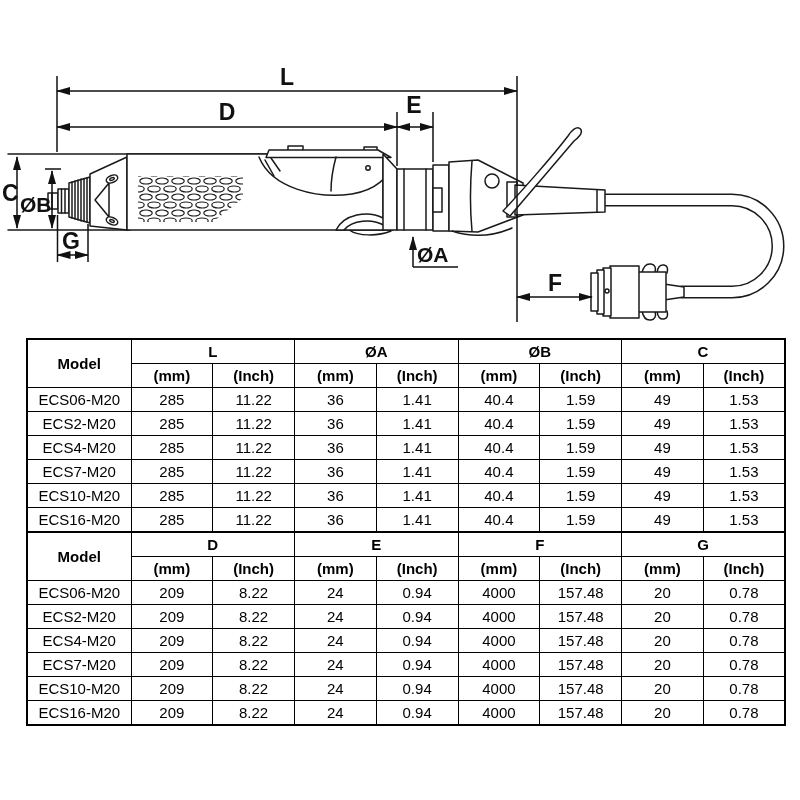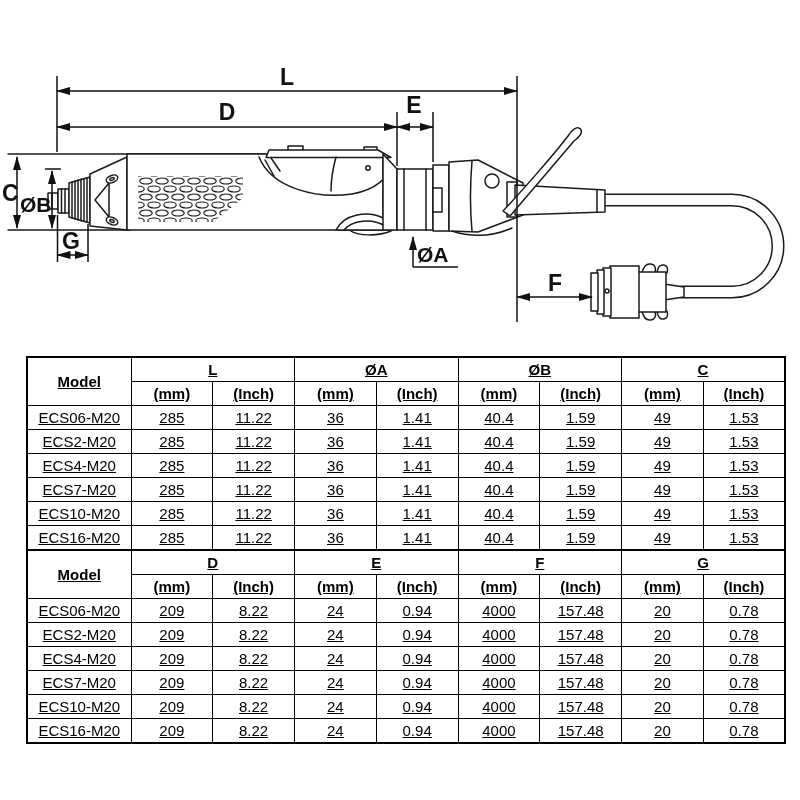--- a/index.html
+++ b/index.html
@@ -1,21 +1,21 @@
 <!DOCTYPE html>
 <html><head>
 <meta charset="utf-8">
 <style>
   html,body{margin:0;padding:0;background:#fff;}
   body{width:800px;height:800px;overflow:hidden;font-family:"Liberation Sans",sans-serif;color:#000;}
   .page{position:relative;width:800px;height:800px;background:#fff;}
   svg.diagram{display:block;}
   .dim-label{font-family:"Liberation Sans",sans-serif;font-weight:bold;font-size:23px;fill:#111;}
   .dim-label.small{font-size:21px;}
-  .tables{margin:18px 0 0 26px;width:632px;text-decoration:underline;}
+  .tables{margin:0 0 0 26px;width:632px;}
   table.spec{border-collapse:collapse;table-layout:fixed;width:758px;border:2px solid #000;}
   table.spec + table.spec{margin-top:-2px;}
   table.spec th,table.spec td{border:1px solid #000;text-align:center;vertical-align:middle;
      padding:0;font-size:15px;line-height:1;height:23px;white-space:nowrap;overflow:hidden;}
   th.model-h{text-align:left;padding-left:5px;font-weight:bold;font-size:15px;}
   th.grp{font-weight:bold;font-size:17px;height:23px;}
   th.unit{font-weight:bold;font-size:15px;height:25px;}
   td.model{text-align:left;padding-left:5px;}
 </style>
 </head>

